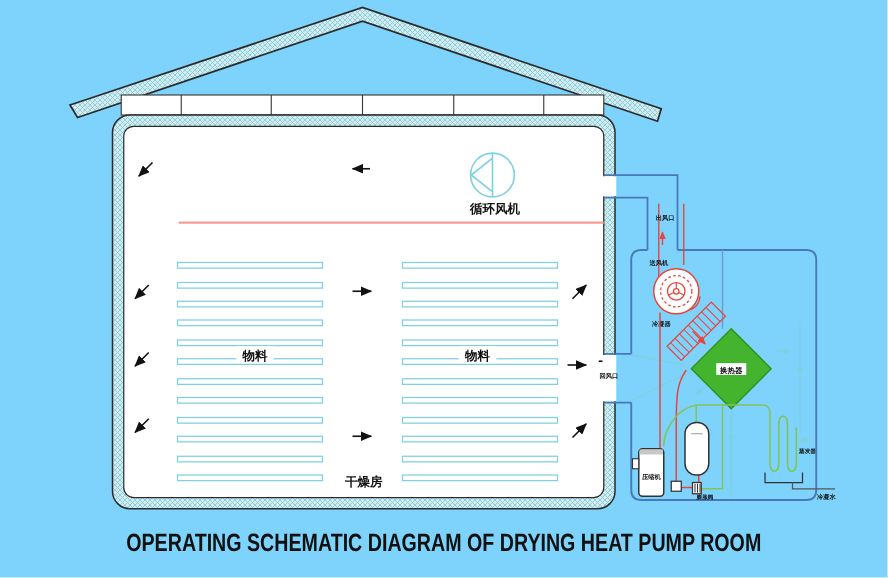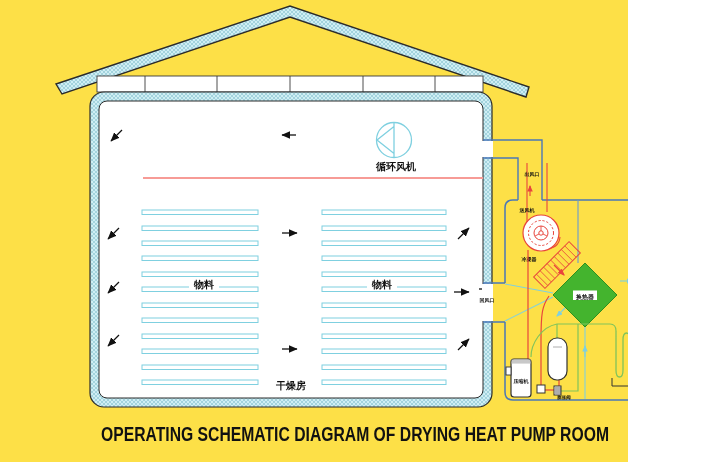--- a/index.html
+++ b/index.html
@@ -1,16 +1,16 @@
 <!DOCTYPE html>
 <html><head>
 <meta charset="utf-8">
 <style>
   html,body{margin:0;padding:0;background:#fff;}
-  .canvas{position:relative;width:628px;height:462px;background:#fde047;overflow:hidden;
+  .canvas{position:relative;width:710px;height:462px;background:#7dd3fc;overflow:hidden;
           font-family:"DejaVu Sans",sans-serif;}
   svg{position:absolute;left:0;top:0;}
   .zh{font-family:"DejaVu Sans",sans-serif;font-weight:bold;fill:#111;}
   .z10{font-size:10px;}
   .z6{font-size:6px;}
   .z5{font-size:5px;}
   .z45{font-size:4.5px;}
   .title-text{font-family:"Liberation Sans",sans-serif;font-weight:bold;font-size:20px;fill:#111;}
 </style>
 </head>

